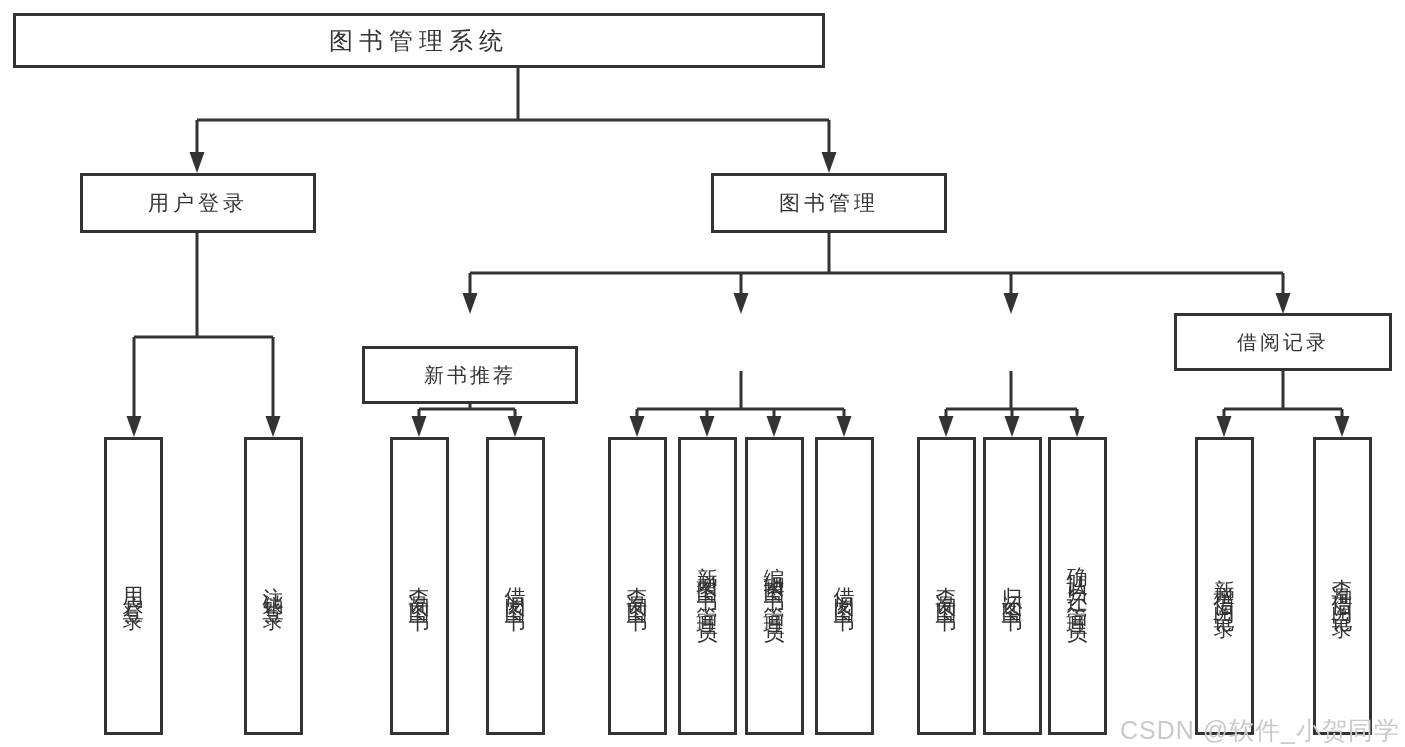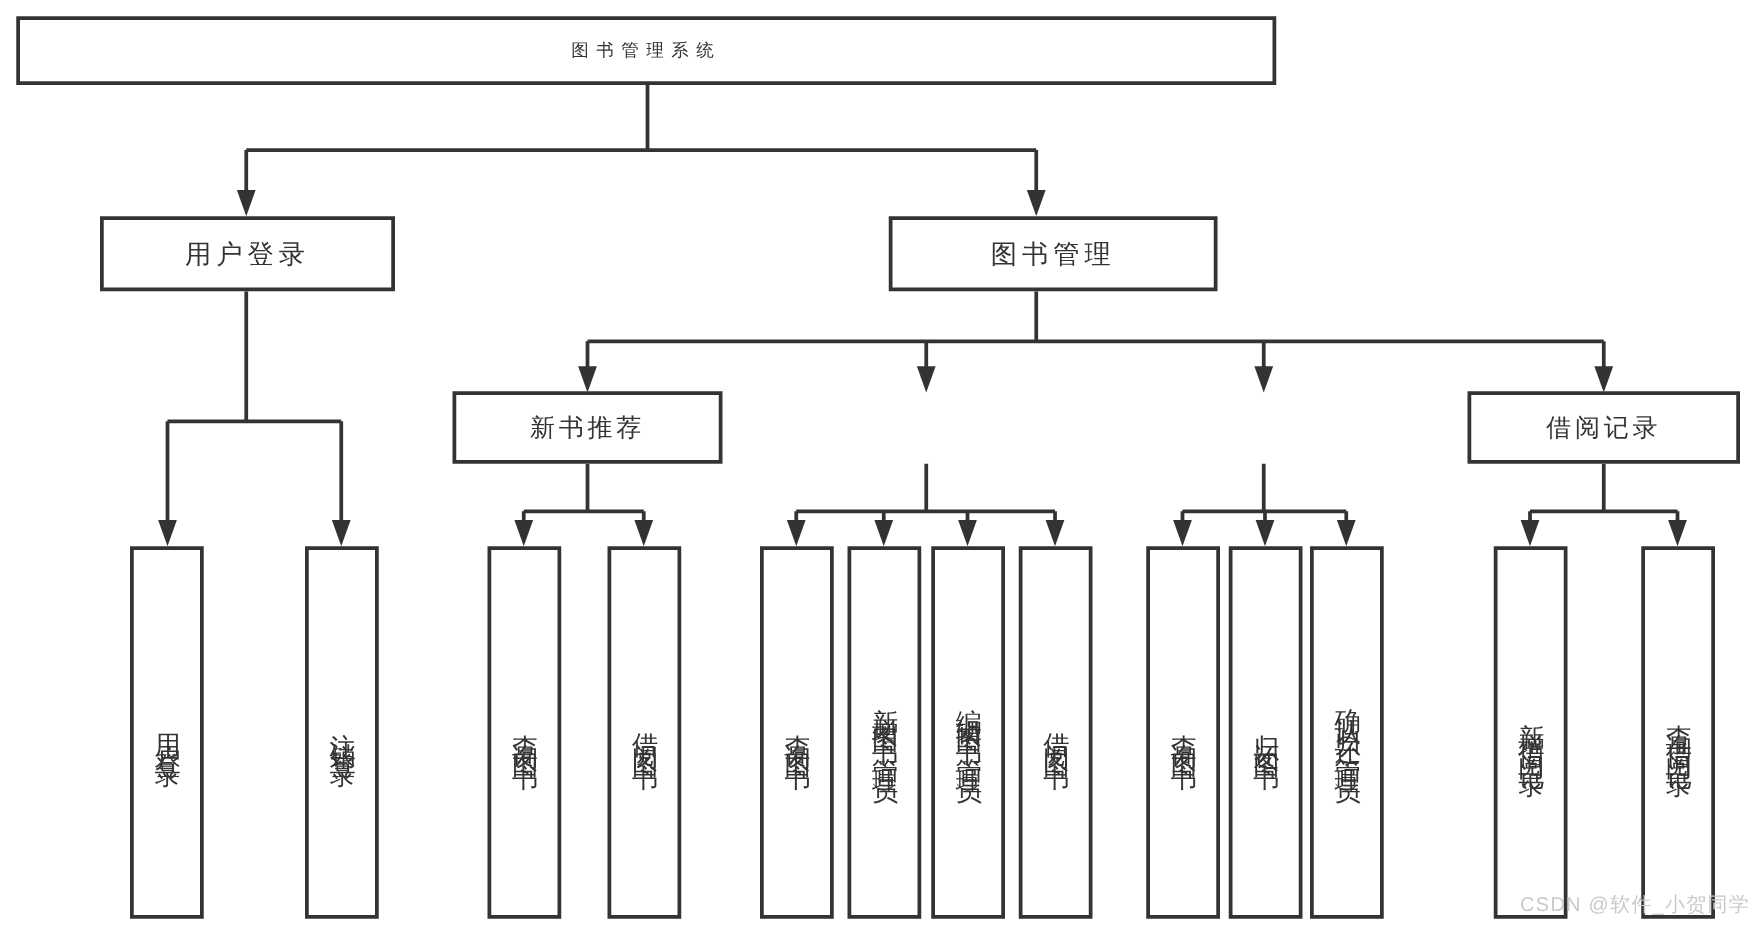--- a/index.html
+++ b/index.html
@@ -23,26 +23,26 @@
     border: 3px solid #333333;
     background: #ffffff;
     display: flex;
     align-items: center;
     justify-content: center;
     font-size: 21px;
     letter-spacing: 4px;
     color: #333333;
     white-space: nowrap;
   }
-  .root  { left: 13px;  top: 13px;  width: 1008px; height: 55px; font-size: 14px; letter-spacing: 6px; }
+  .root  { left: 13px;  top: 13px;  width: 812px; height: 55px; font-size: 24px; letter-spacing: 6px; }
   .lvl2  { top: 173px; height: 60px; }
   .lvl3  { top: 313px; height: 58px; font-size: 20px; letter-spacing: 3px; }
   #n-user-login { left: 80px;  width: 236px; }
-  #n-book-mgmt  { left: 711px; width: 263px; }
-  #n-mod-0 { left: 362px;  width: 216px; }
+  #n-book-mgmt  { left: 711px; width: 236px; }
+  #n-mod-0 { left: 362px;  width: 216px; margin-top: 33px; }
   #n-mod-1 { left: 633px;  width: 217px; }
   #n-mod-2 { left: 902px;  width: 217px; }
   #n-mod-3 { left: 1174px; width: 218px; }
   .leaf {
     position: absolute;
     top: 437px;
     width: 59px;
     height: 298px;
     box-sizing: border-box;
     border: 3px solid #333333;
@@ -70,21 +70,21 @@
   #leaf-m1-3 { left: 815px; }
   #leaf-m2-0 { left: 917px; }
   #leaf-m2-1 { left: 983px; }
   #leaf-m2-2 { left: 1048px; }
   #leaf-m3-0 { left: 1195px; }
   #leaf-m3-1 { left: 1313px; }
   .watermark {
     position: absolute;
     right: 5px;
     top: 714px;
-    font-size: 16px;
+    font-size: 25px;
     letter-spacing: 1px;
     color: #c9c9c9;
     white-space: nowrap;
   }
 </style>
 </head>
 <body>
 
 <div class="stage">
 

